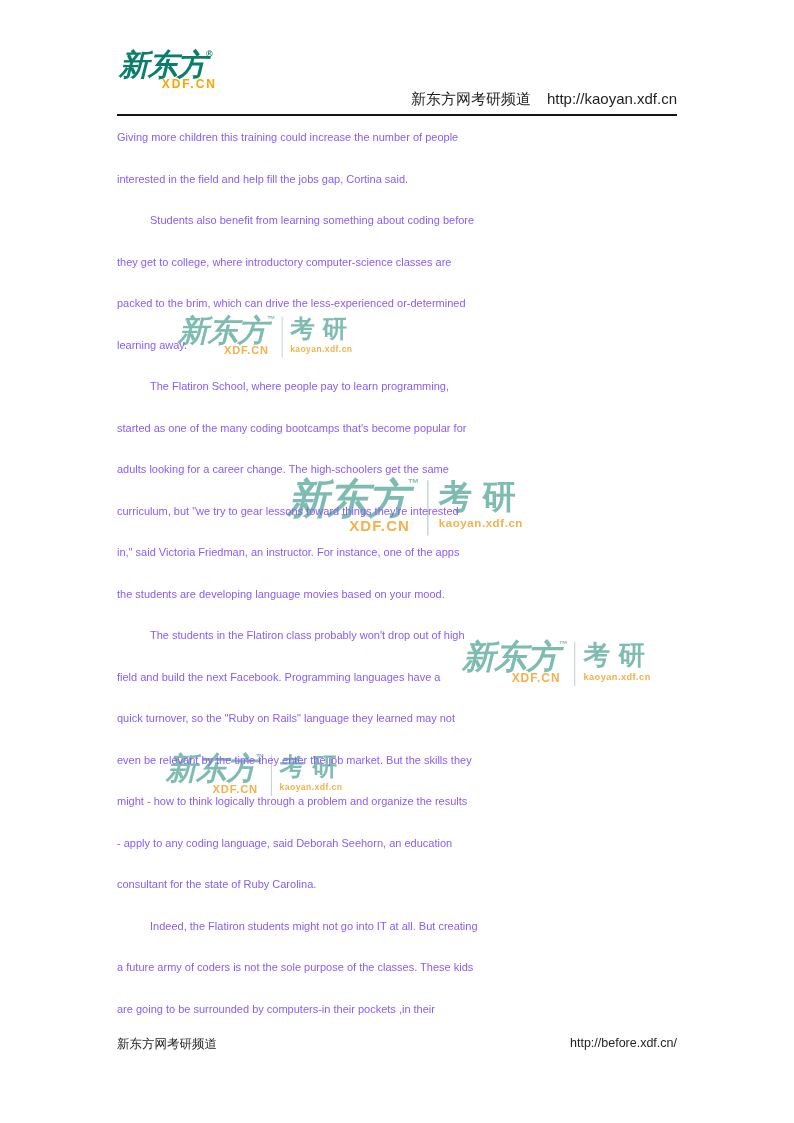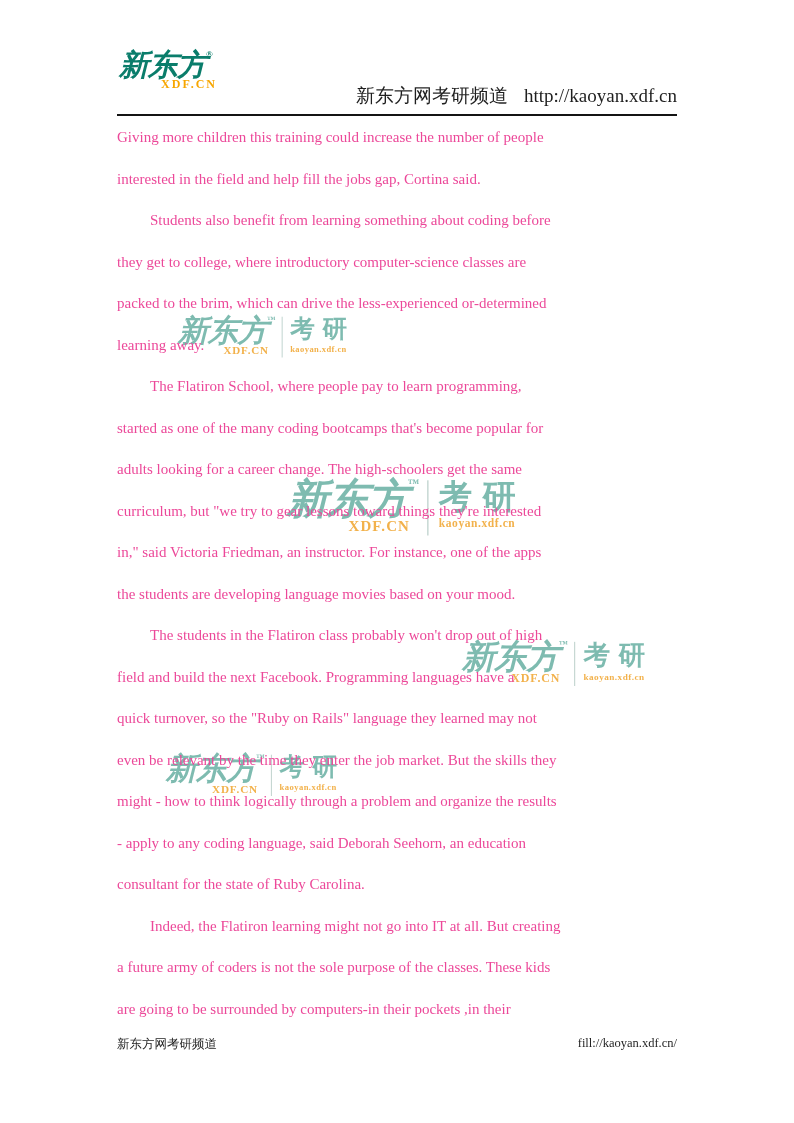--- a/index.html
+++ b/index.html
@@ -1,36 +1,36 @@
 <!DOCTYPE html>
 <html><head>
 <meta charset="utf-8">
 <style>
   html, body { margin:0; padding:0; background:#ffffff; }
   .page {
     position:relative; width:794px; height:1095px; background:#ffffff;
-    font-family:Liberation Serif, serif; overflow:hidden;
+    font-family:Liberation Sans, sans-serif; overflow:hidden;
   }
 
   
   .header { position:absolute; left:117px; top:0; width:560px; height:114px;
             border-bottom:2px solid #141414; }
   .logo { position:absolute; left:2px; top:50px; width:100px; }
   .logo-cn { font-size:30px; font-weight:bold; font-style:italic; color:#0a7d6b;
              line-height:1; letter-spacing:-1px; white-space:nowrap; }
   .logo-reg { font-size:9px; vertical-align:top; font-style:normal; letter-spacing:0; }
   .logo-domain { color:#f7a600; font-size:12px; font-weight:bold; letter-spacing:2px;
                  text-align:right; margin-top:-3px; padding-right:2px; }
-  .header-right { position:absolute; right:0; bottom:5px; font-size:19px; color:#1f1f1f;
+  .header-right { position:absolute; right:0; bottom:5px; font-size:15px; color:#1f1f1f;
                   white-space:nowrap; }
   .header-right .gap { display:inline-block; width:16px; }
 
   
   .body-text { position:absolute; left:117px; top:117px; width:560px; z-index:2; }
-  .line { height:41.5px; line-height:41.5px; font-size:15px; color:#ec4899;
+  .line { height:41.5px; line-height:41.5px; font-size:11px; color:#8b5cf6;
           white-space:pre; position:relative; z-index:2; }
   .line.indent { padding-left:33px; }
 
   
   .watermark { position:absolute; z-index:1; display:flex; align-items:flex-start;
                opacity:0.85; transform-origin:top left; }
   .wm-left { text-align:right; }
   .wm-brand { font-size:36px; font-weight:bold; font-style:italic; color:#68b0a3;
               line-height:1; letter-spacing:-1px; white-space:nowrap; }
   .wm-tm { font-size:10px; vertical-align:top; font-style:normal; letter-spacing:0; }
@@ -127,23 +127,23 @@
       <div class="line">curriculum, but "we try to gear lessons toward things they're interested</div>
       <div class="line">in," said Victoria Friedman, an instructor. For instance, one of the apps</div>
       <div class="line">the students are developing language movies based on your mood.</div>
       <div class="line indent">The students in the Flatiron class probably won't drop out of high</div>
       <div class="line">field and build the next Facebook. Programming languages have a</div>
       <div class="line">quick turnover, so the "Ruby on Rails" language they learned may not</div>
       <div class="line">even be relevant by the time they enter the job market. But the skills they</div>
       <div class="line">might - how to think logically through a problem and organize the results</div>
       <div class="line">- apply to any coding language, said Deborah Seehorn, an education</div>
       <div class="line">consultant for the state of Ruby Carolina.</div>
-      <div class="line indent">Indeed, the Flatiron learning might not go into IT at all. But creating</div>
+      <div class="line indent">Indeed, the Flatiron students might not go into IT at all. But creating</div>
       <div class="line">a future army of coders is not the sole purpose of the classes. These kids</div>
       <div class="line">are going to be surrounded by computers-in their pockets ,in their</div>
     </div>
 
   <div class="footer">
     <span>新东方网考研频道</span>
-    <span>fill://kaoyan.xdf.cn/</span>
+    <span>http://before.xdf.cn/</span>
   </div>
 
 </div>
 
 </body></html>

